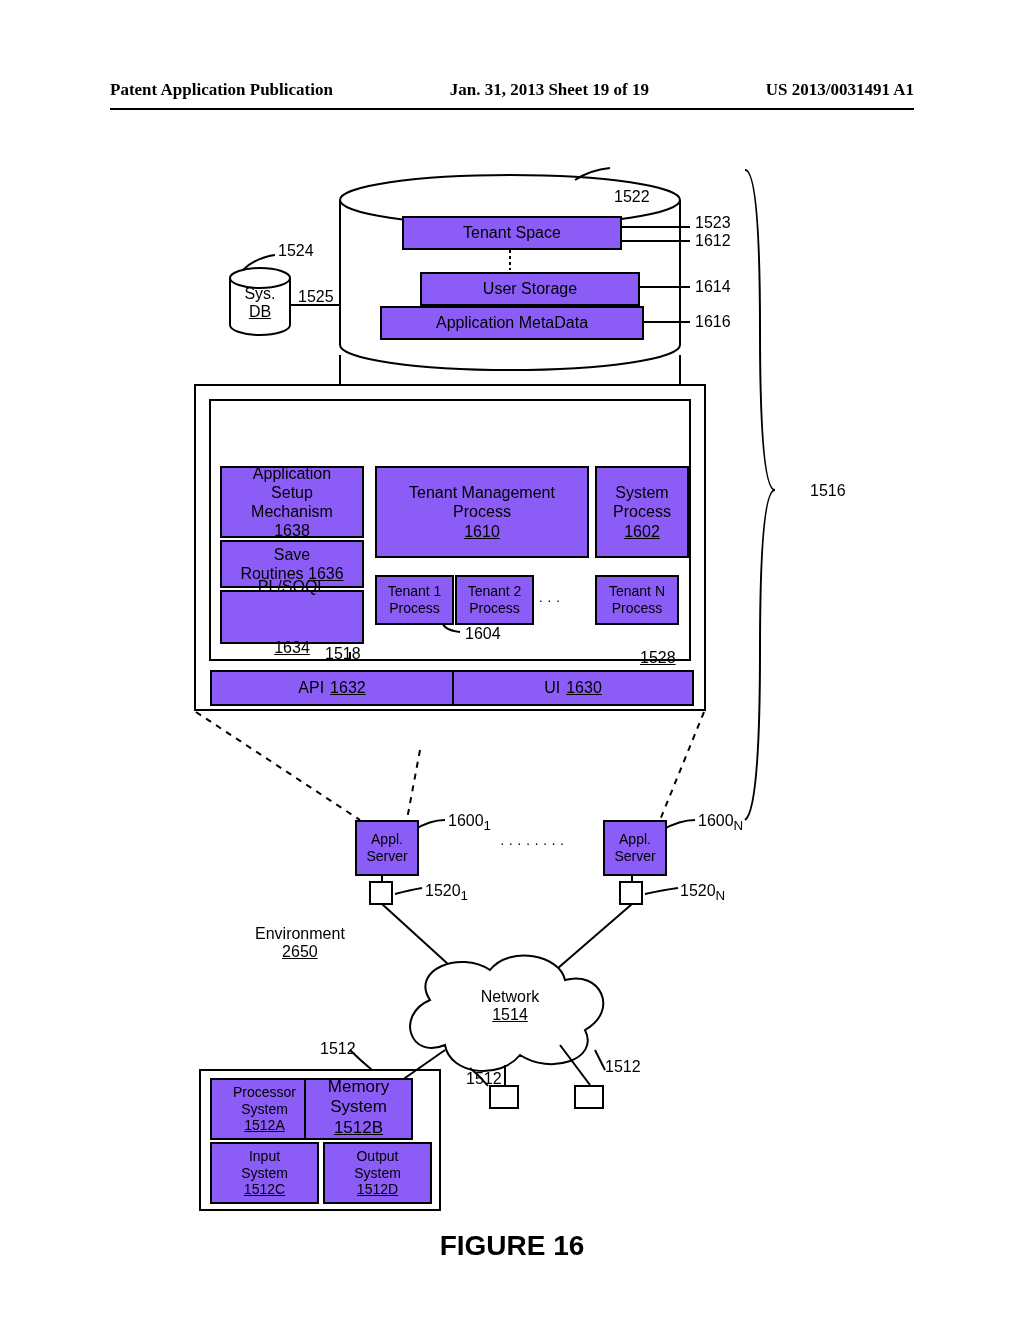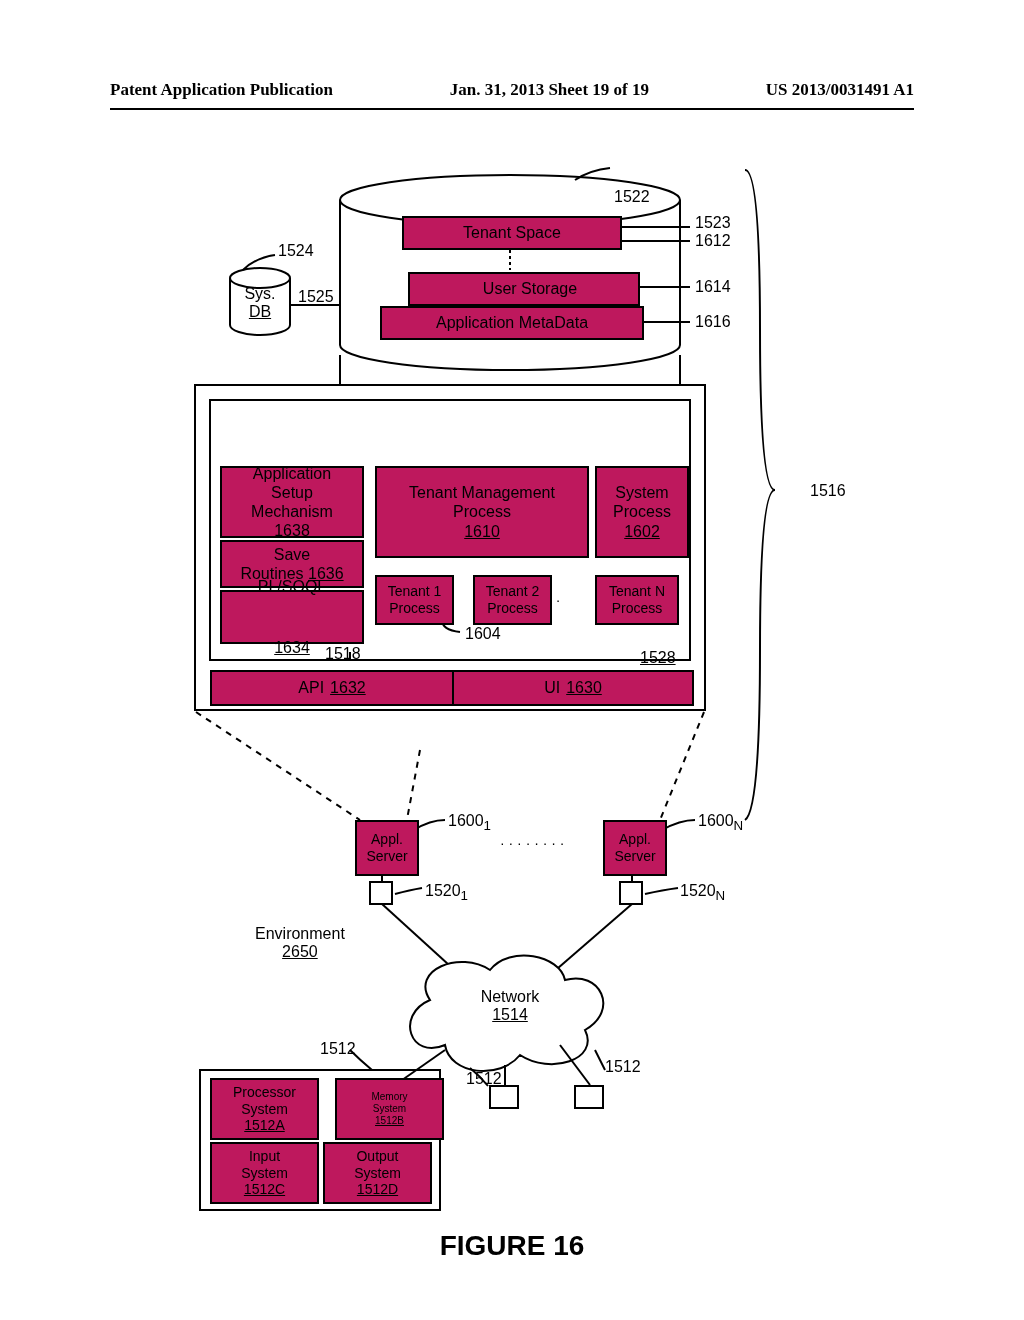--- a/index.html
+++ b/index.html
@@ -34,21 +34,21 @@
   .stage {
     position: absolute;
     top: 130px;
     left: 0;
     width: 1024px;
     height: 1150px;
   }
   .box {
     position: absolute;
     border: 2px solid #000;
-    background: #be185d;
+    background: #8b5cf6;
     text-align: center;
     font-size: 16px;
     line-height: 1.2;
     display: flex;
     flex-direction: column;
     align-items: center;
     justify-content: center;
   }
   .lbl {
     position: absolute;
@@ -163,21 +163,21 @@
 
       <rect x="200" y="940" width="240" height="140" stroke="#000" stroke-width="2" fill="none"></rect>
     </svg>
 
     <div class="lbl" style="left:240px; top:155px; text-align:center; width:40px; white-space:pre;"><span style="white-space:pre;">Sys.<br><span style="text-decoration:underline">DB</span></span></div>
 
     <div class="box" style="left:402px; top:86px; width:216px; height:30px;">
       <span>Tenant Space</span>
     </div>
 
-    <div class="box" style="left:408px; top:142px; width:216px; height:30px;padding-left:12px;">
+    <div class="box" style="left:420px; top:142px; width:216px; height:30px;">
       <span>User Storage</span>
     </div>
 
     <div class="box" style="left:380px; top:176px; width:260px; height:30px;">
       <span>Application MetaData</span>
     </div>
 
     <div class="lbl" style="left:614px; top:24px;margin-top:34px;">1522</div>
     <div class="lbl" style="left:695px; top:84px;">1523</div>
     <div class="lbl" style="left:695px; top:102px;">1612</div>
@@ -211,21 +211,21 @@
     <div class="box" style="left:595px; top:336px; width:90px; height:88px;">
       <span style="white-space:pre;">System
 Process</span>
       <span class="und">1602</span>
     </div>
 
     <div class="box" style="left:375px; top:445px; width:75px; height:46px; font-size:14px;">
       <span style="white-space:pre;">Tenant 1
 Process</span>
     </div>
-    <div class="box" style="left:473px; top:445px; width:75px; height:46px; font-size:14px;align-items:center;">
+    <div class="box" style="left:455px; top:445px; width:75px; height:46px; font-size:14px;align-items:center;">
       <span style="white-space:pre;">Tenant 2
 Process</span>
     </div>
     <div class="box" style="left:595px; top:445px; width:80px; height:46px; font-size:14px;">
       <span style="white-space:pre;">Tenant N
 Process</span>
     </div>
 
     <div class="lbl und" style="left:325px; top:515px;">1518</div>
     <div class="lbl" style="left:465px; top:495px;">1604</div>
@@ -273,21 +273,21 @@
 
     <div class="lbl" style="left:320px; top:910px;">1512</div>
     <div class="lbl" style="left:466px; top:940px;">1512</div>
     <div class="lbl" style="left:605px; top:928px;">1512</div>
 
     <div class="box" style="left:210px; top:948px; width:105px; height:58px; font-size:14px;">
       <span style="white-space:pre;">Processor
 System</span>
       <span class="und">1512A</span>
     </div>
-    <div class="box" style="left:335px; top:948px; width:105px; height:58px; font-size:10px;">
+    <div class="box" style="left:304px; top:948px; width:105px; height:58px; font-size:17px;justify-content:flex-end;">
       <span style="white-space:pre;">Memory
 System</span>
       <span class="und">1512B</span>
     </div>
     <div class="box" style="left:210px; top:1012px; width:105px; height:58px; font-size:14px;">
       <span style="white-space:pre;">Input
 System</span>
       <span class="und">1512C</span>
     </div>
     <div class="box" style="left:323px; top:1012px; width:105px; height:58px; font-size:14px;">

